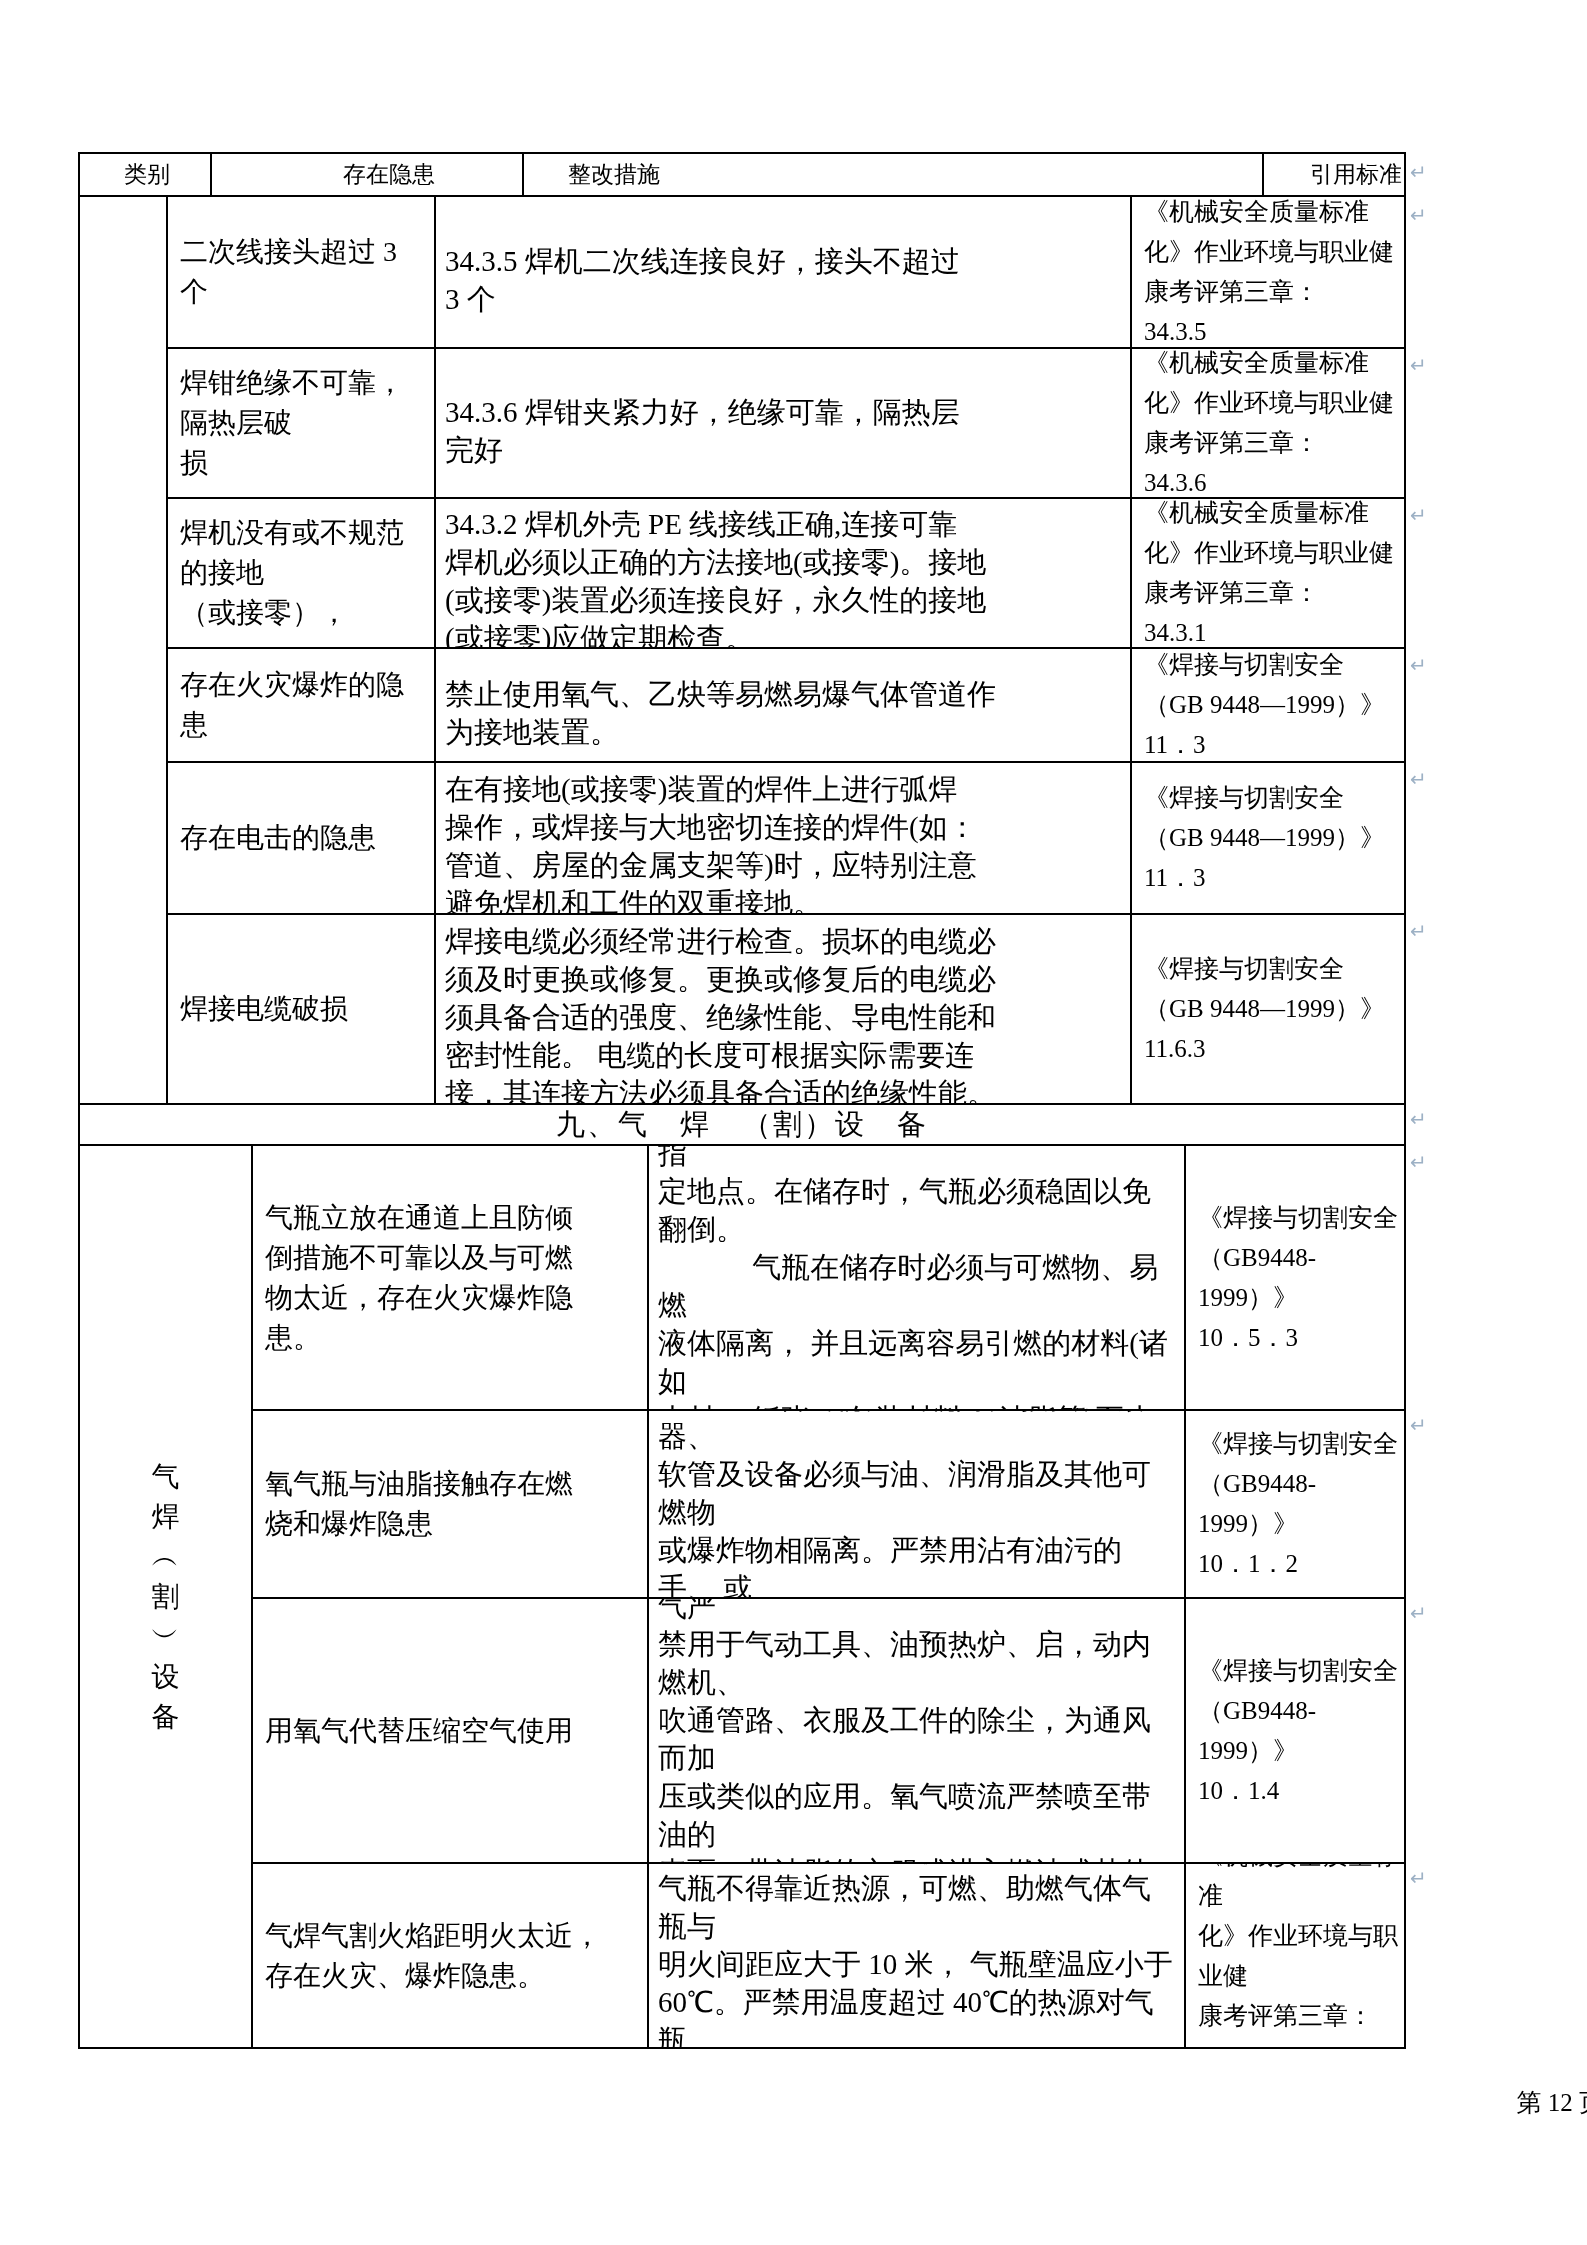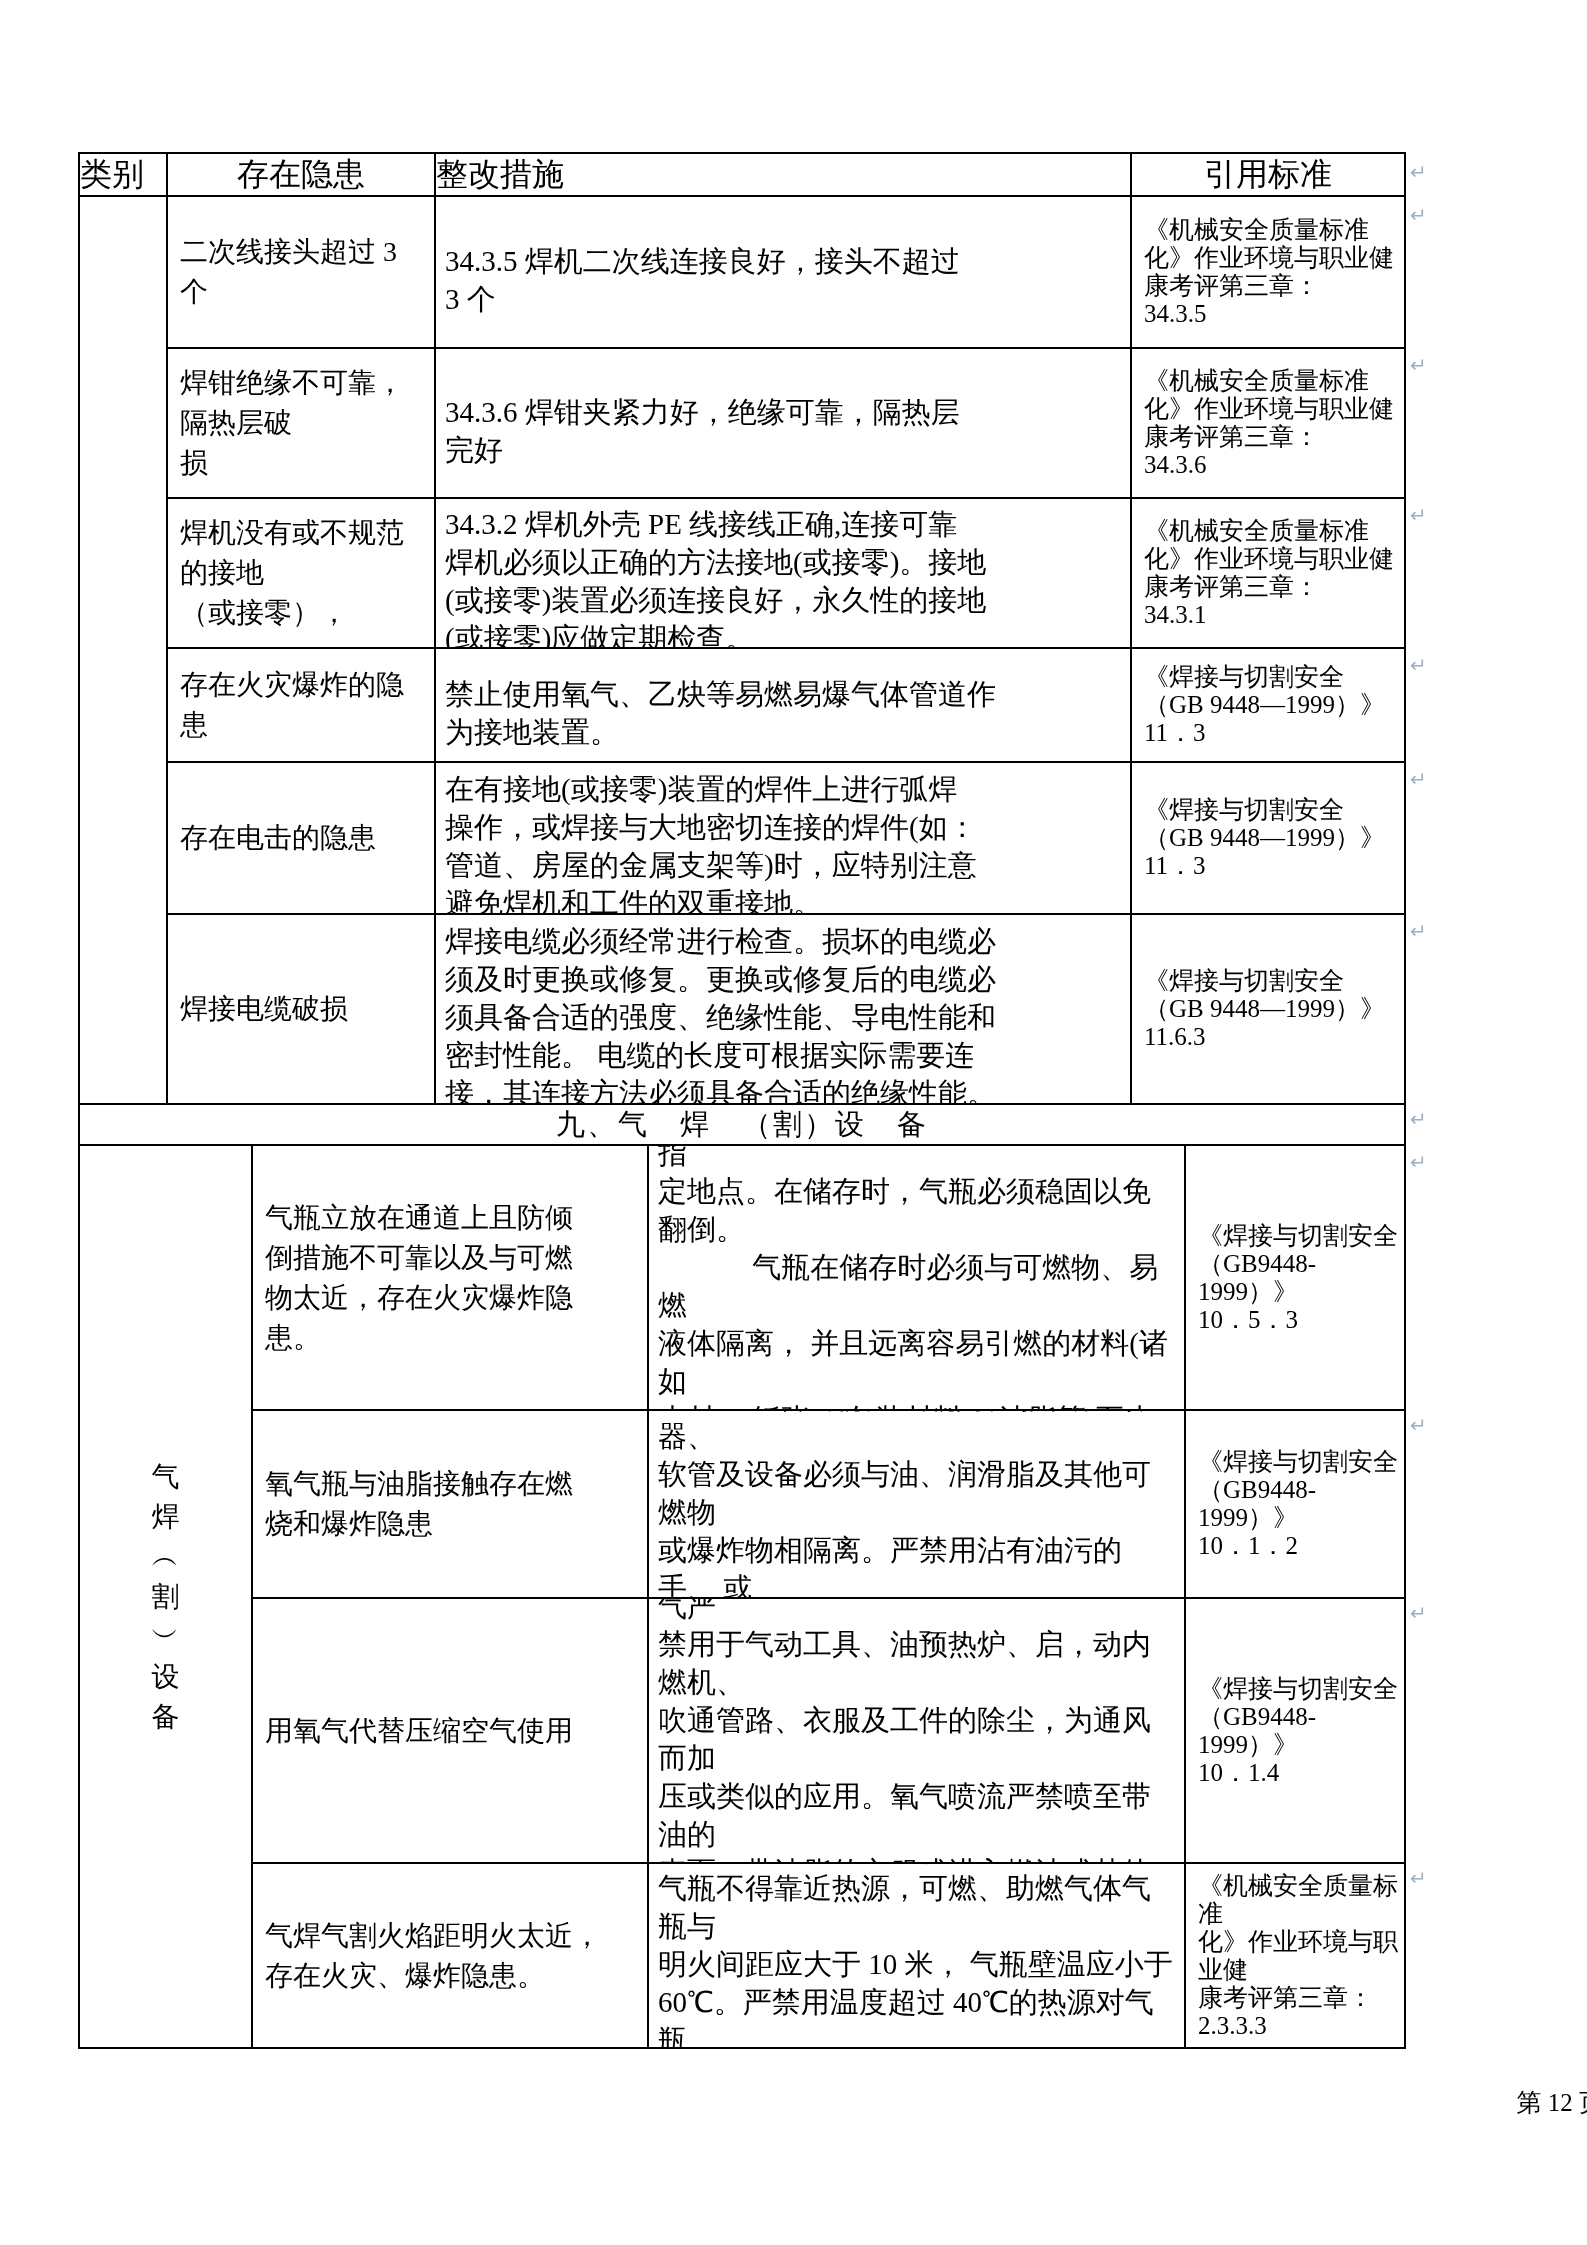--- a/index.html
+++ b/index.html
@@ -26,34 +26,34 @@
   .rows .row{display:flex;border-top:2px solid #000;}
   .rows .row:first-child{border-top:none;}
   .cell{
     border-right:2px solid #000;
     display:flex;align-items:center;
     overflow:hidden;
   }
   .cell:last-child{border-right:none;}
   .txt{white-space:pre-wrap;width:100%;}
   
-  .hdr .cell{justify-content:center;font-size:32px;}
+  .hdr .cell{justify-content:center;font-size:23px;margin-left:44px;}
   .w-cat1{width:88px;}
   .w-haz1{width:268px;}
   .w-mea1{width:696px;}
   .w-std{flex:1;}
   
   .cat-col{border-right:2px solid #000;display:flex;align-items:center;justify-content:center;}
   .sec1 .cat-col{width:88px;}
   .sec2 .cat-col{width:173px;}
   .sec2 .w-haz2{width:396px;}
   .sec2 .w-mea2{width:537px;}
   .haz{font-size:28px;line-height:40px;padding:0 8px 0 12px;}
   .mea{font-size:29px;line-height:38px;padding:16px 8px 0 9px;}
-  .std{font-size:25px;line-height:28px;padding:0 6px 0 12px;}
+  .std{font-size:25px;line-height:40px;padding:0 6px 0 12px;}
   .r1{height:150px;}.r2{height:150px;}.r3{height:150px;}
   .r4{height:114px;}.r5{height:152px;}.r6{height:190px;}
   .r7{height:263px;}.r8{height:188px;}.r9{height:265px;}.r10{height:185px;}
   .banner{
     border-top:2px solid #000;height:41px;
     display:flex;align-items:center;justify-content:center;
     font-size:29px;letter-spacing:2px;
   }
   .vert-label{
     white-space:pre-wrap;text-align:center;

